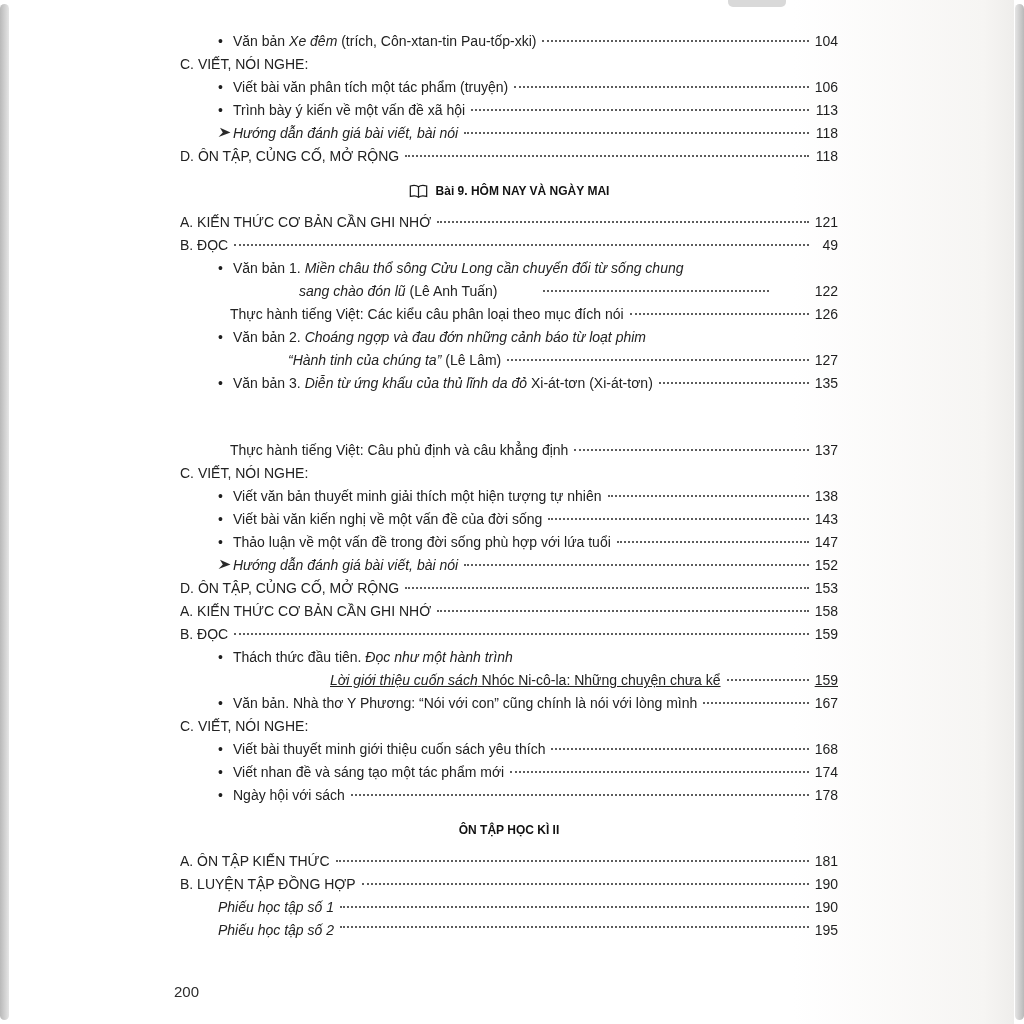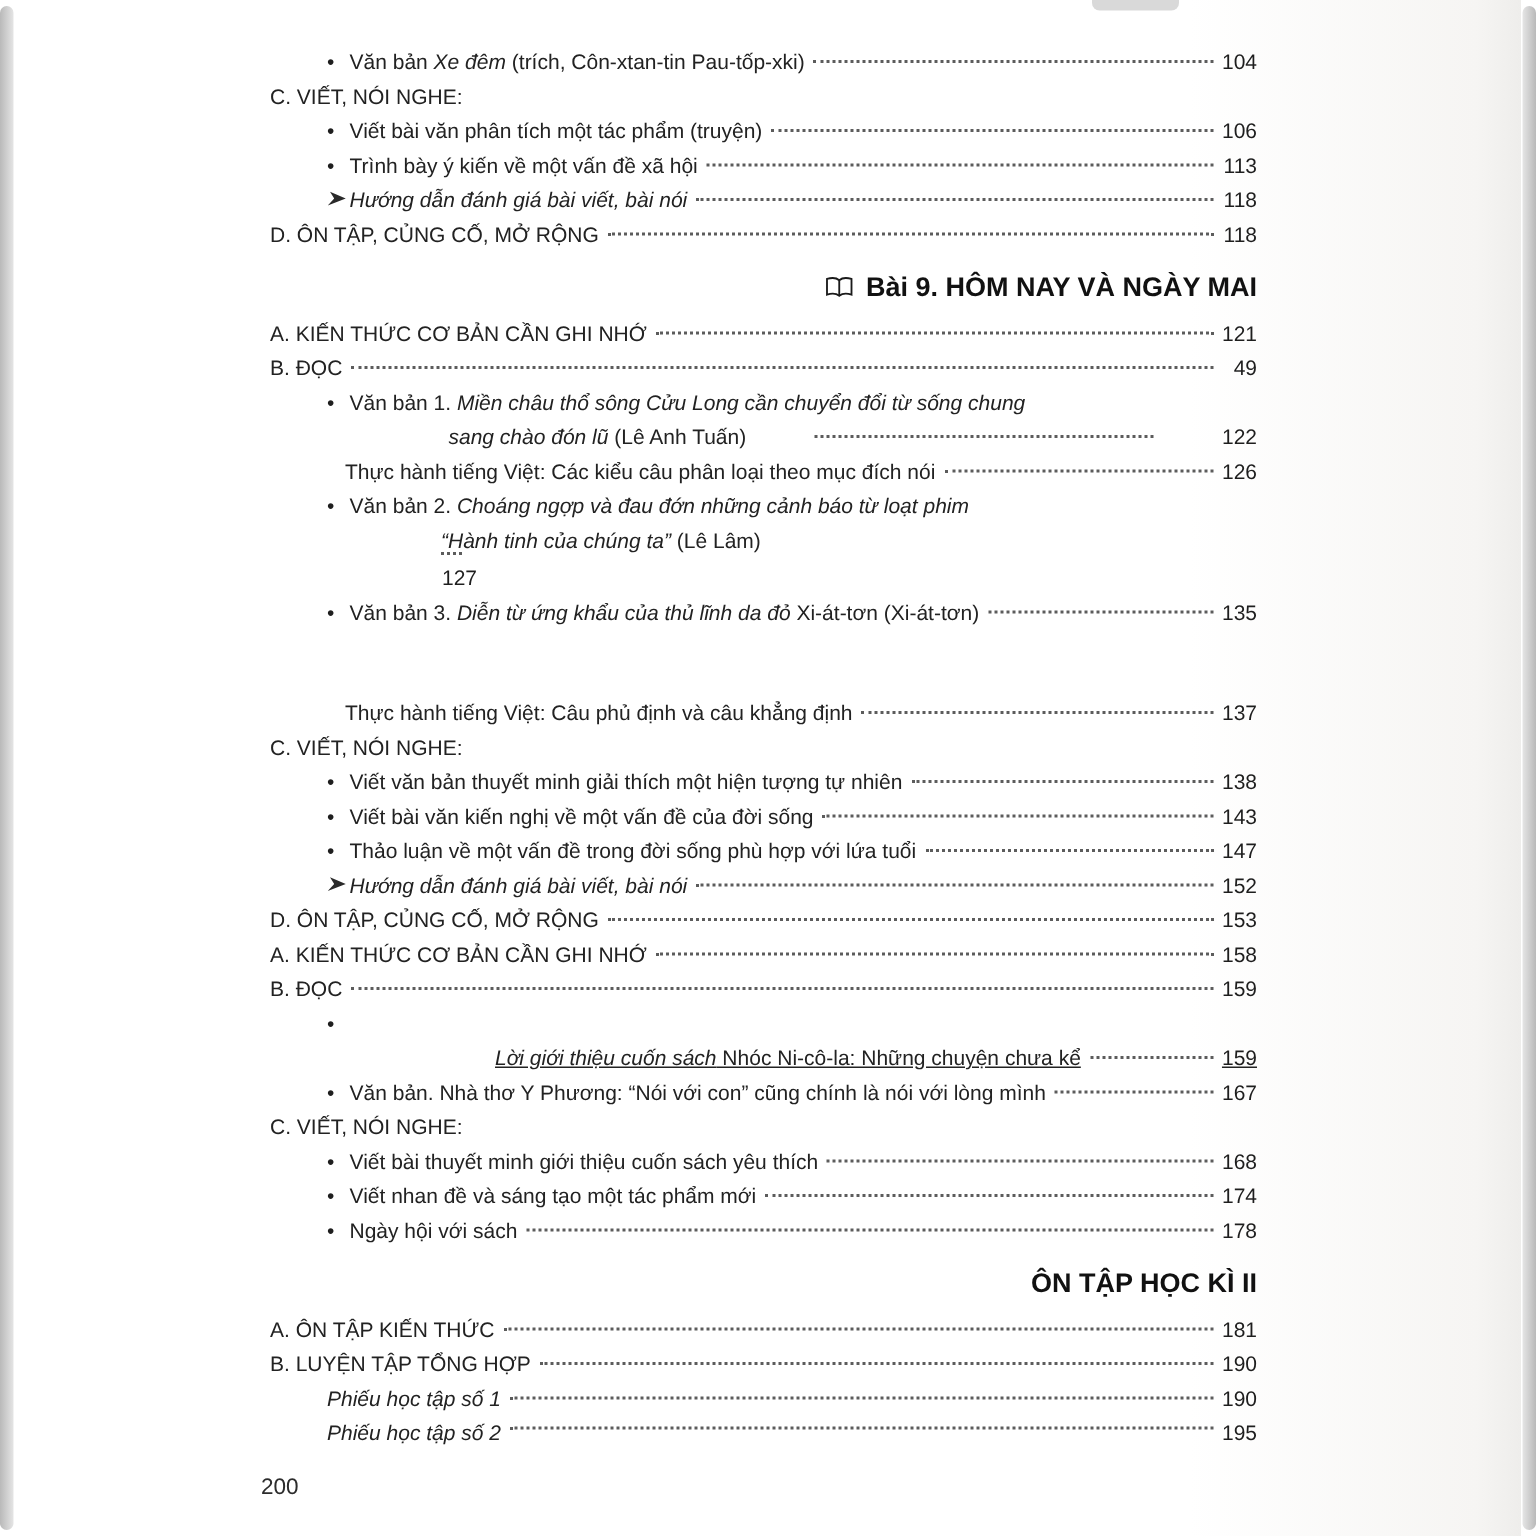--- a/index.html
+++ b/index.html
@@ -42,22 +42,22 @@
   .txt { white-space:nowrap; }
   .seg.i { font-style:italic; }
   .dots {
     flex:1 1 auto; min-width:14px;
     border-bottom:2px dotted #5c5c5c;
     margin:0 5px 0 6px;
     transform:translateY(-4px);
   }
   .page-num { flex:none; min-width:24px; text-align:right; color:#1e1e1e; }
   .heading {
-    display:flex; justify-content:flex-end; align-items:center; gap:8px;
-    font-weight:bold; font-size:18px; color:#111;
+    display:flex; justify-content:center; align-items:center; gap:8px;
+    font-weight:bold; font-size:12px; color:#111;
     line-height:23px; margin:12px 0 8px;
   }
   #footer-page {
     position:absolute; left:174px; bottom:24px;
     font-size:15px; color:#2c2c2c;
   }
 </style>
 </head>
 <body>
 
@@ -152,21 +152,21 @@
         <span class="txt"><span class="seg">Thực hành tiếng Việt: Các kiểu câu phân loại theo mục đích nói</span></span>
         <span class="dots"></span>
         <span class="page-num">126</span>
       </div>
     </div>
     <div class="entry">
       <div class="line" style="padding-left: 38px;">
         <span class="marker">•</span>
         <span class="txt"><span class="seg">Văn bản 2. </span><span class="seg i">Choáng ngợp và đau đớn những cảnh báo từ loạt phim</span></span>
       </div>
-      <div class="line" style="padding-left: 108px; flex-direction: column;">
+      <div class="line" style="padding-left: 108px;">
         <span class="txt"><span class="seg i">“Hành tinh của chúng ta”</span><span class="seg"> (Lê Lâm)</span></span>
         <span class="dots"></span>
         <span class="page-num">127</span>
       </div>
     </div>
     <div class="entry">
       <div class="line" style="padding-left: 38px;">
         <span class="marker">•</span>
         <span class="txt"><span class="seg">Văn bản 3. </span><span class="seg i">Diễn từ ứng khẩu của thủ lĩnh da đỏ</span><span class="seg"> Xi-át-tơn (Xi-át-tơn)</span></span>
         <span class="dots"></span>
@@ -238,20 +238,21 @@
     <div class="entry">
       <div class="line" style="padding-left: 0px;">
         <span class="txt"><span class="seg">B. ĐỌC</span></span>
         <span class="dots"></span>
         <span class="page-num">159</span>
       </div>
     </div>
     <div class="entry">
       <div class="line" style="padding-left: 38px;">
         <span class="marker">•</span>
+        <span class="txt"><span class="seg">Thách thức đầu tiên. </span><span class="seg i">Đọc như một hành trình</span></span>
       </div>
       <div class="line" style="padding-left: 150px; text-decoration: underline;">
         <span class="txt"><span class="seg i">Lời giới thiệu cuốn sách</span><span class="seg"> Nhóc Ni-cô-la: Những chuyện chưa kể</span></span>
         <span class="dots"></span>
         <span class="page-num">159</span>
       </div>
     </div>
     <div class="entry">
       <div class="line" style="padding-left: 38px;">
         <span class="marker">•</span>
@@ -294,21 +295,21 @@
     </div>
     <div class="entry">
       <div class="line" style="padding-left: 0px;">
         <span class="txt"><span class="seg">A. ÔN TẬP KIẾN THỨC</span></span>
         <span class="dots"></span>
         <span class="page-num">181</span>
       </div>
     </div>
     <div class="entry">
       <div class="line" style="padding-left: 0px;">
-        <span class="txt"><span class="seg">B. LUYỆN TẬP TỔNG HỢP</span></span>
+        <span class="txt"><span class="seg">B. LUYỆN TẬP ĐỒNG HỢP</span></span>
         <span class="dots"></span>
         <span class="page-num">190</span>
       </div>
     </div>
     <div class="entry">
       <div class="line" style="padding-left: 38px;">
         <span class="txt"><span class="seg i">Phiếu học tập số 1</span></span>
         <span class="dots"></span>
         <span class="page-num">190</span>
       </div>

